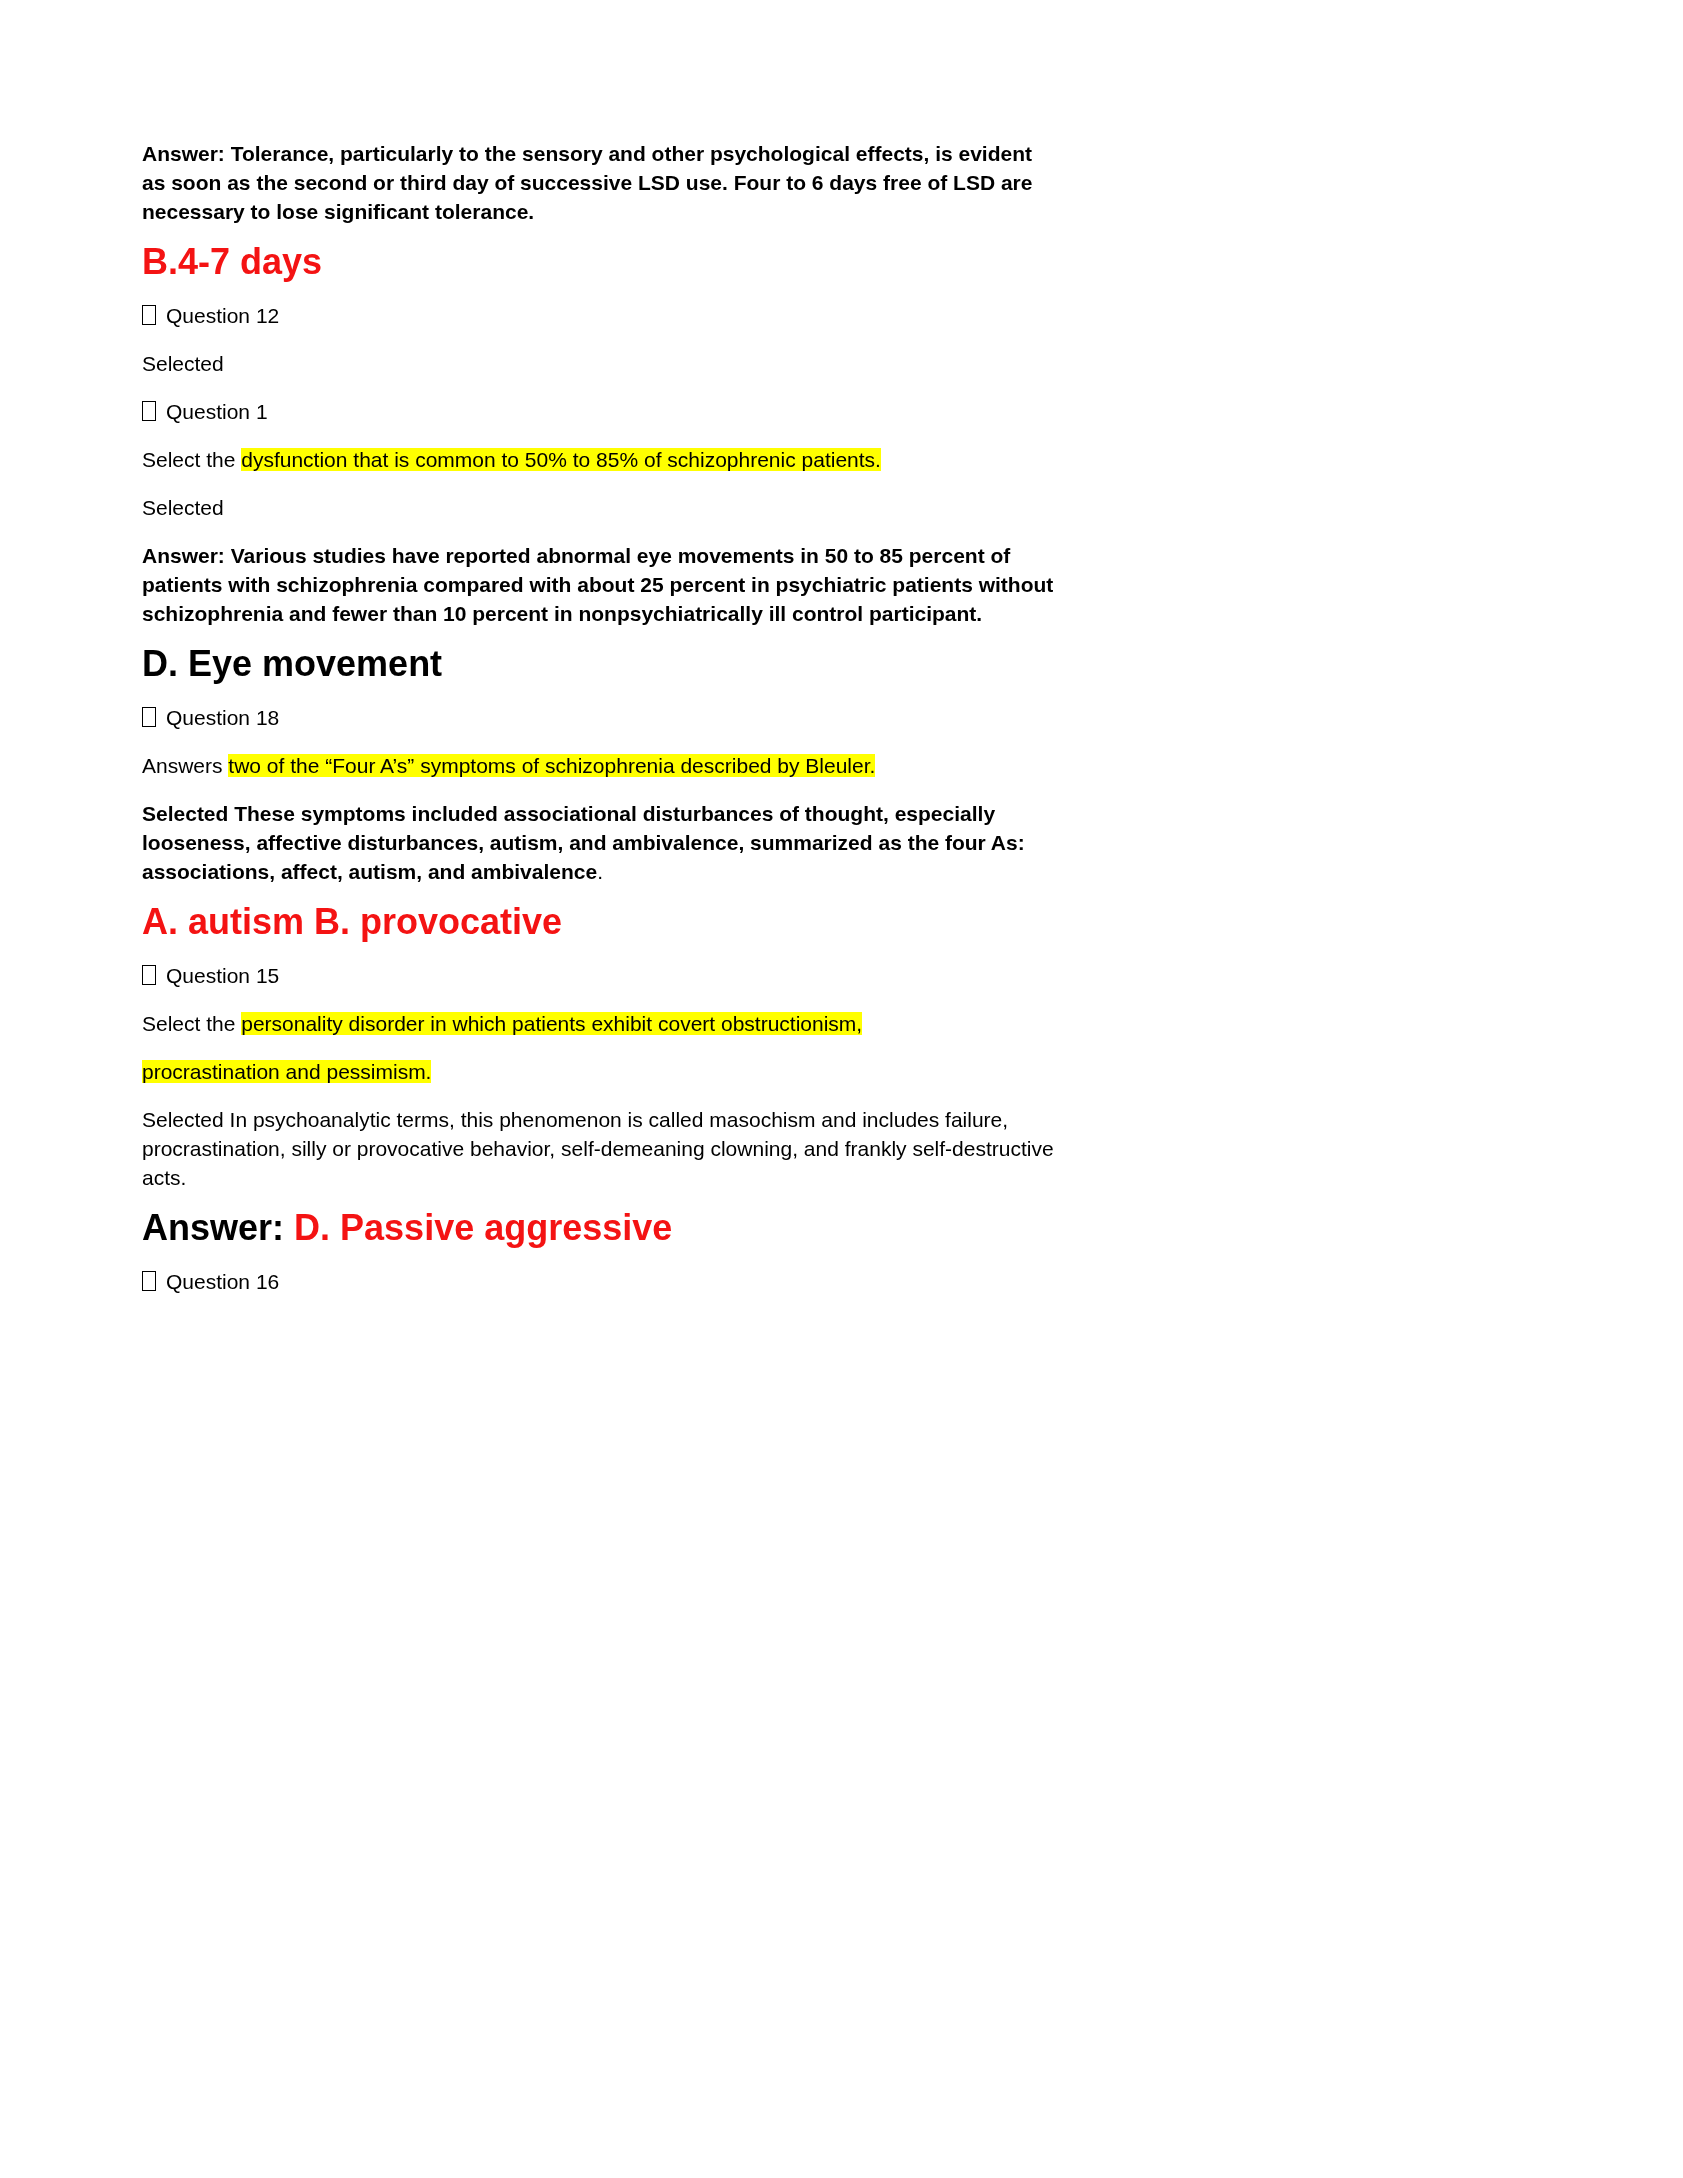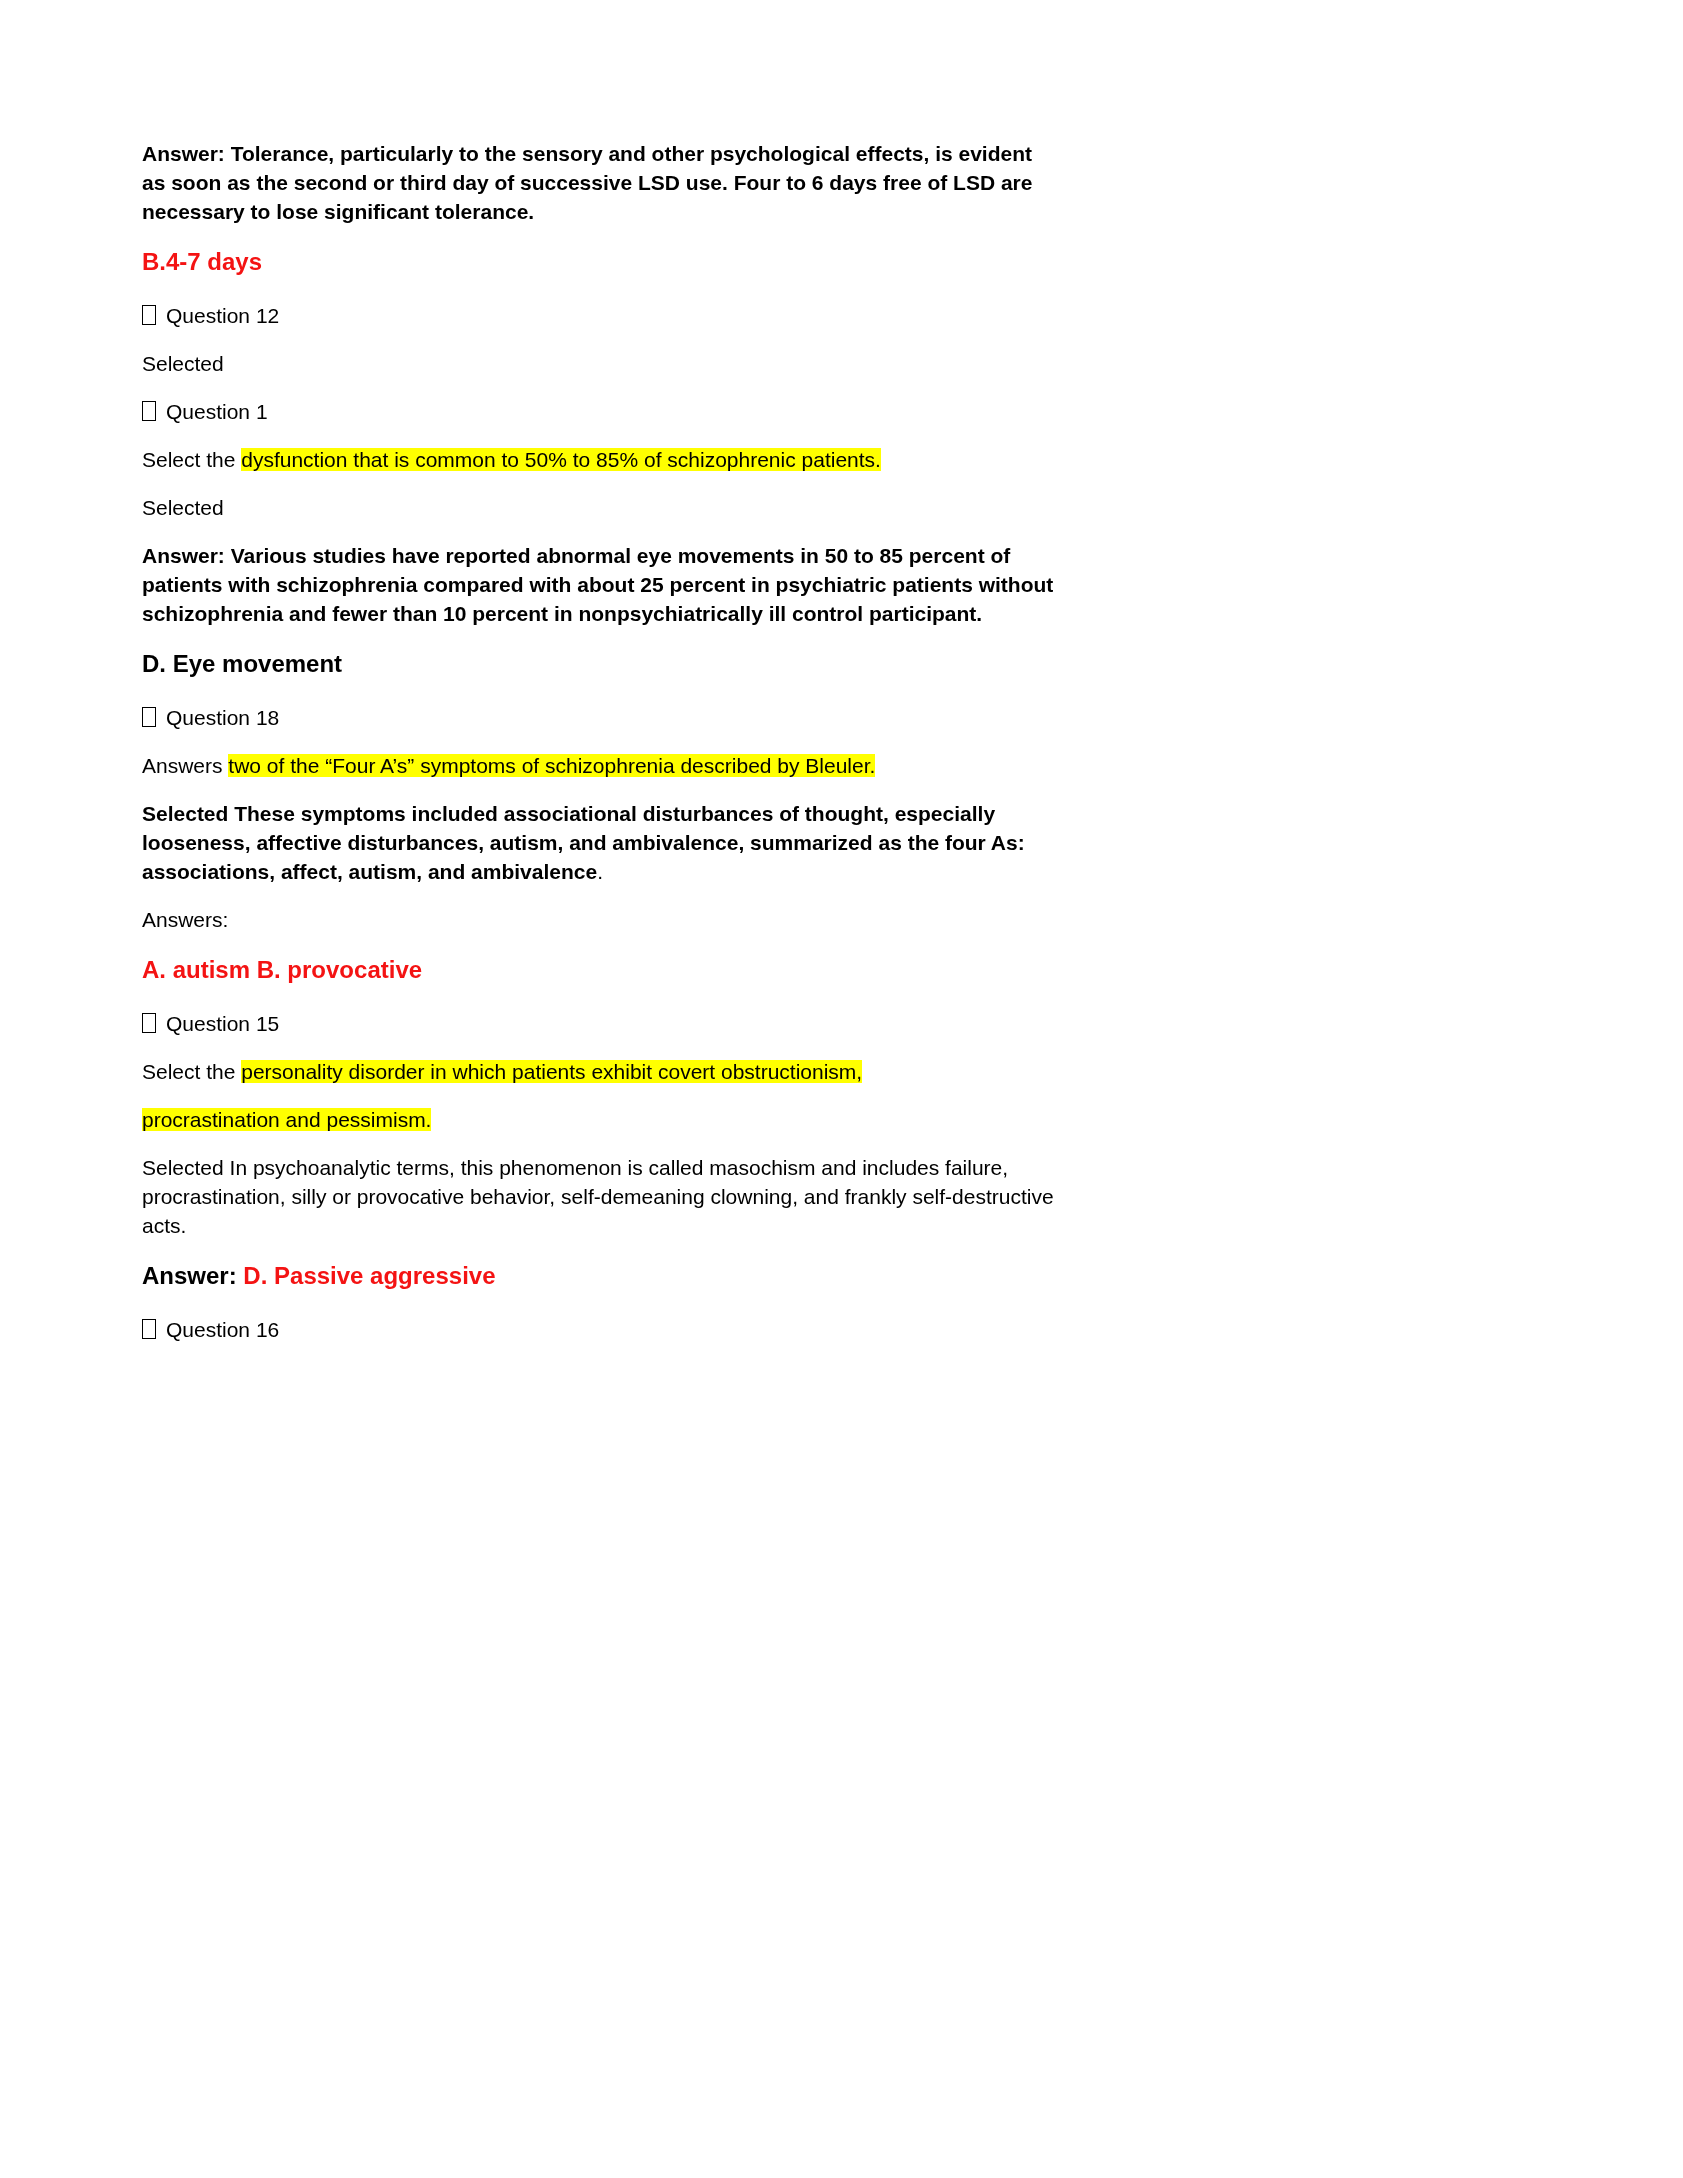--- a/index.html
+++ b/index.html
@@ -22,21 +22,21 @@
   .content{width:913px;}
   p{
     font-size:21px;
     line-height:29px;
     margin:0 0 19px 0;
     color:var(--ink);
   }
   .b{font-weight:700;}
   .hl{background:var(--hl);}
   h2{
-    font-size:24px;
+    font-size:36px;
     line-height:33px;
     font-weight:700;
     margin:9px 0 23px 0;
     color:var(--ink);
   }
   h2.red, .red{color:var(--red);}
   .qline{margin:0 0 19px 0;}
   .glyphbox{
     display:inline-block;
     width:12px;
@@ -72,21 +72,20 @@
     <p class="b">Answer: Various studies have reported abnormal eye movements in 50 to 85 percent of patients with schizophrenia compared with about 25 percent in psychiatric patients without schizophrenia and fewer than 10 percent in nonpsychiatrically ill control participant.</p>
 
     <h2>D. Eye movement</h2>
 
     <p class="qline"><span class="glyphbox"></span><span>Question 18</span></p>
 
     <p><span>Answers </span><span class="hl">two of the “Four A’s” symptoms of schizophrenia described by Bleuler.</span></p>
 
     <p><span class="b">Selected These symptoms included associational disturbances of thought, especially looseness, affective disturbances, autism, and ambivalence, summarized as the four As: associations, affect, autism, and ambivalence</span><span>.</span></p>
 
-    <p>Answers:</p>
 
     <h2 class="red">A. autism B. provocative</h2>
 
     <p class="qline"><span class="glyphbox"></span><span>Question 15</span></p>
 
     <p><span>Select the </span><span class="hl">personality disorder in which patients exhibit covert obstructionism,</span></p>
 
     <p><span class="hl">procrastination and pessimism.</span></p>
 
     <p>Selected In psychoanalytic terms, this phenomenon is called masochism and includes failure, procrastination, silly or provocative behavior, self-demeaning clowning, and frankly self-destructive acts.</p>

